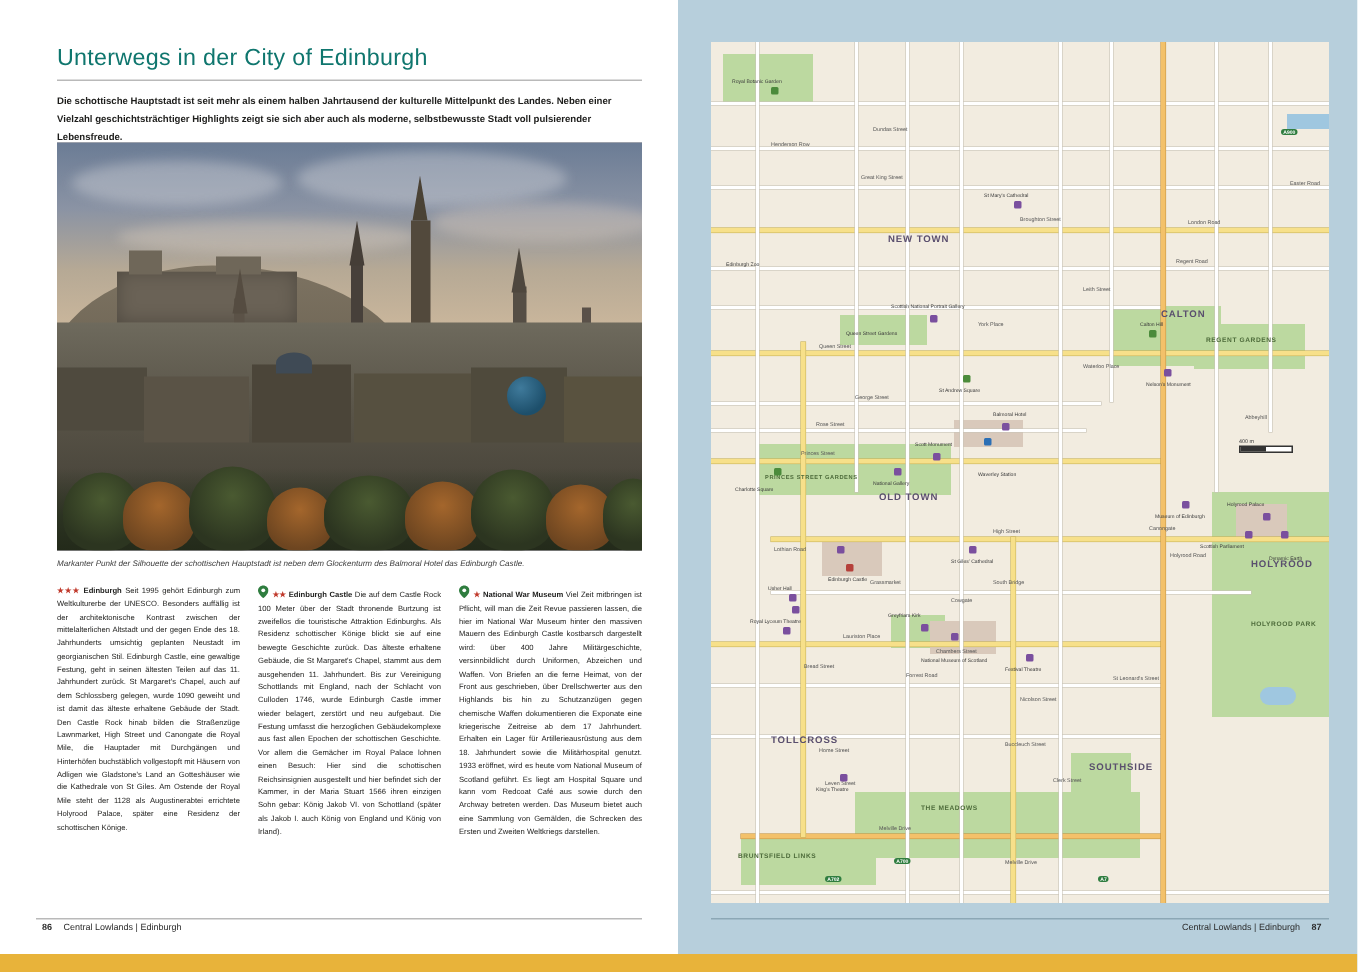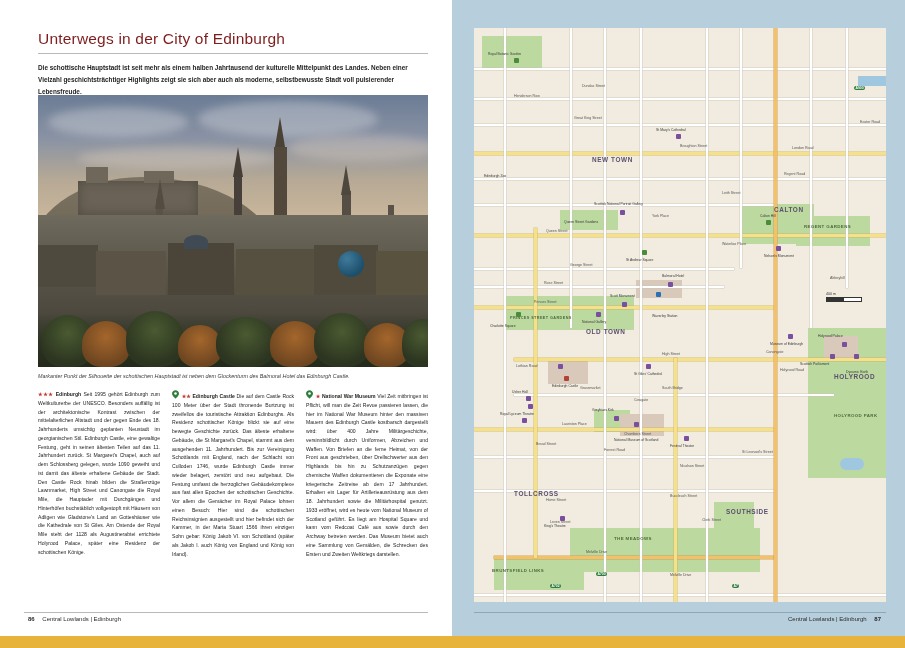--- a/index.html
+++ b/index.html
@@ -24,21 +24,21 @@
     left: 0; top: 0;
     width: 452px; height: 648px;
     background: #ffffff;
   }
   .page-title {
     position: absolute;
     left: 38px; top: 30px;
     width: 390px;
     font-size: 15.5px;
     letter-spacing: 0.2px;
-    color: #7f1d1d;
+    color: #0f766e;
     font-weight: normal;
   }
   .title-rule {
     position: absolute;
     left: 38px; top: 53px;
     width: 390px; height: 1px;
     background: #b9b9b9;
   }
   .intro {
     position: absolute;

